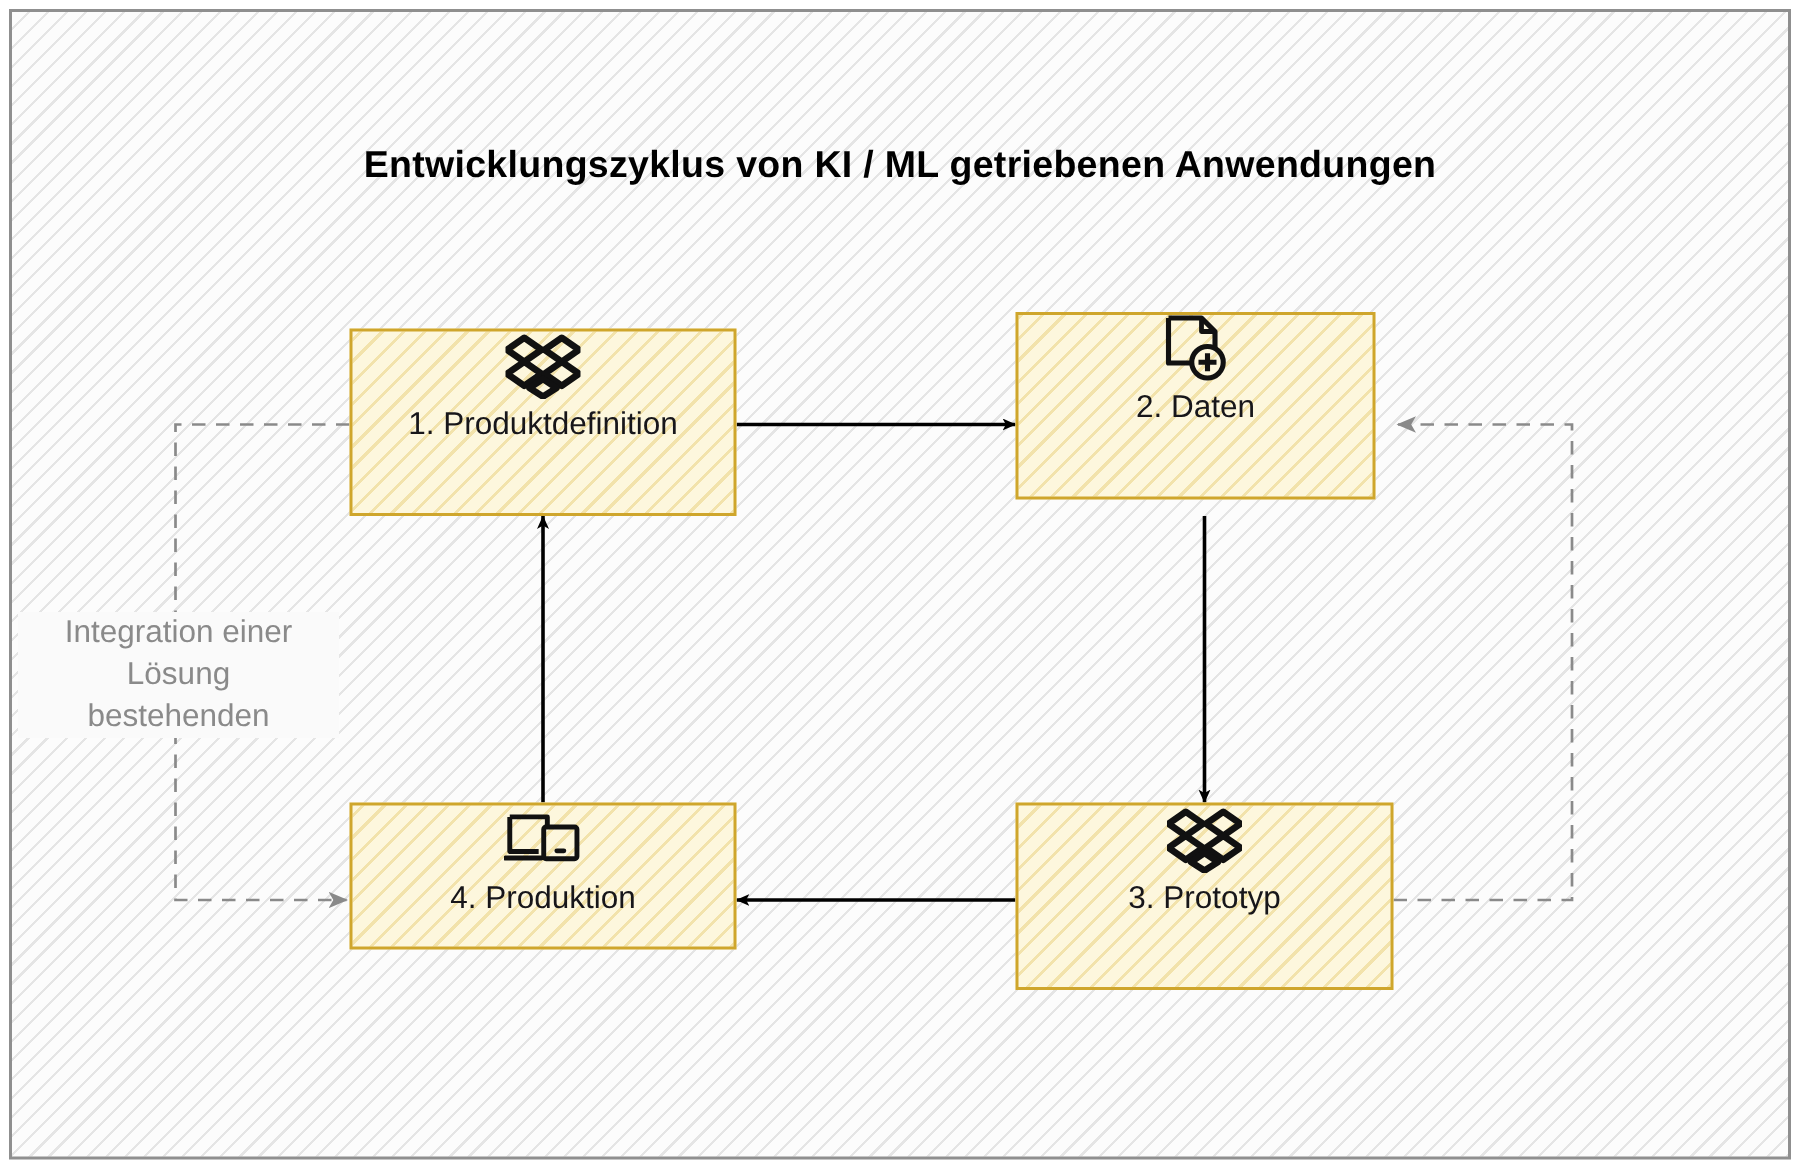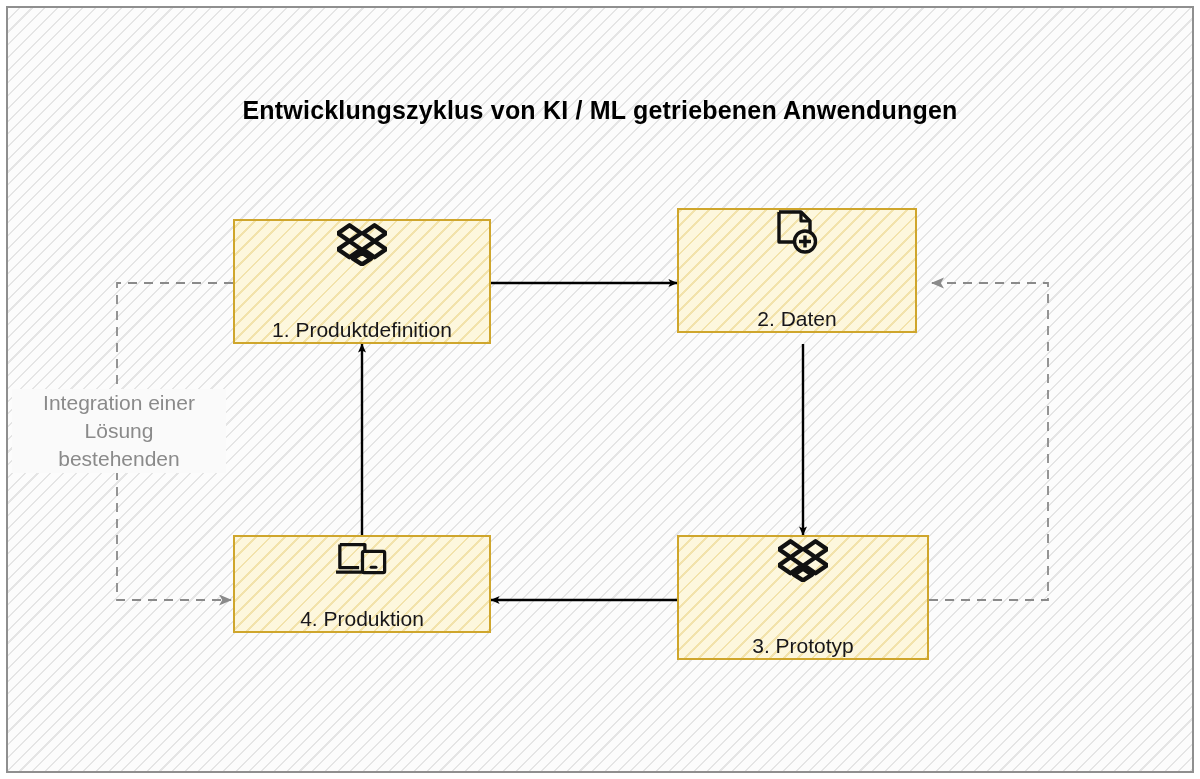--- a/index.html
+++ b/index.html
@@ -56,56 +56,57 @@
     background-image: repeating-linear-gradient(
       -45deg,
       rgba(226,196,96,0.40) 0px,
       rgba(226,196,96,0.40) 2px,
       rgba(255,255,255,0) 2px,
       rgba(255,255,255,0) 10px
     );
     display: flex;
     flex-direction: column;
     align-items: center;
-    justify-content: space-between;
+    justify-content: flex-start;
   }
   .node .node-icon {
     width: 52px;
     height: 46px;
     display: flex;
     align-items: center;
     justify-content: center;
     margin-bottom: 4px;
   }
   .node .node-label {
     font-size: 21px;
     color: #17161a;
     white-space: nowrap;
   }
   
   #node-1 { left: 233px; top: 219px; width: 258px; height: 125px; }
   #node-2 { left: 677px; top: 208px; width: 240px; height: 125px; }
-  #node-3 { left: 677px; top: 535px; width: 252px; height: 125px; gap: 36px; }
+  #node-3 { left: 677px; top: 535px; width: 252px; height: 125px; }
   #node-4 { left: 233px; top: 535px; width: 258px; height: 98px; }
 
   #svg-layer {
     position: absolute;
     left: 0;
     top: 0;
     width: 1200px;
     height: 779px;
     pointer-events: none;
   }
   .edge-label {
     position: absolute;
     color: #8a8a8a;
     font-size: 21px;
     line-height: 28px;
     text-align: center;
     background: #fafafa;
+    margin-top: 19px;
   }
   #label-integration {
     left: 12px;
     top: 389px;
     width: 214px;
   }
   #label-iteration {
     left: 975px;
     top: 426px;
     width: 150px;

